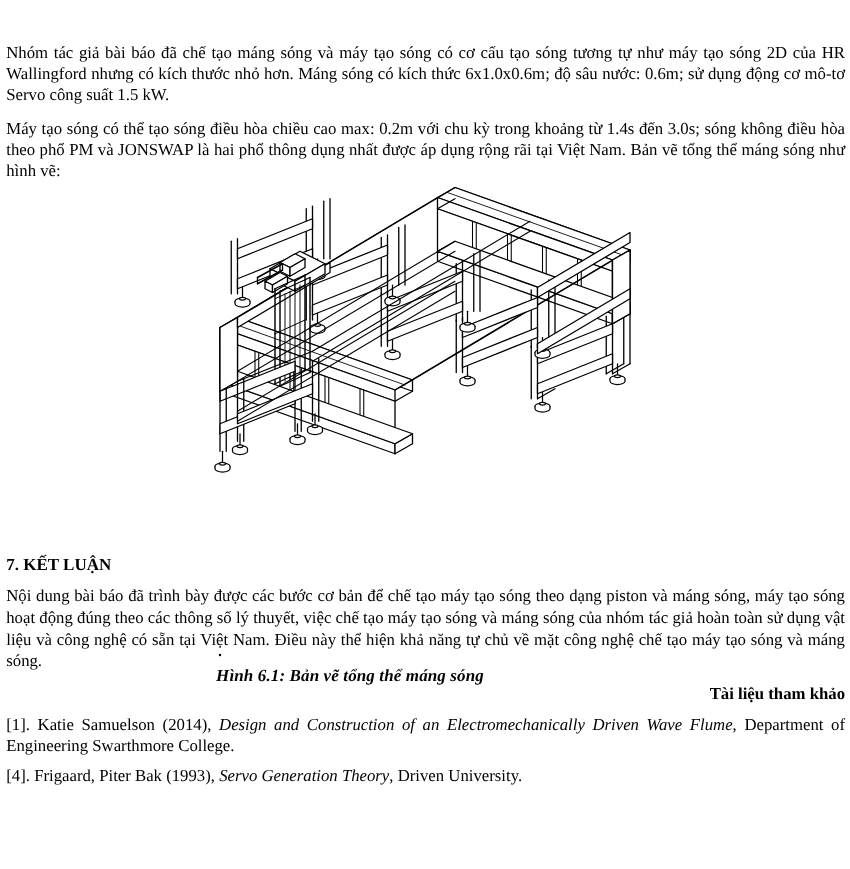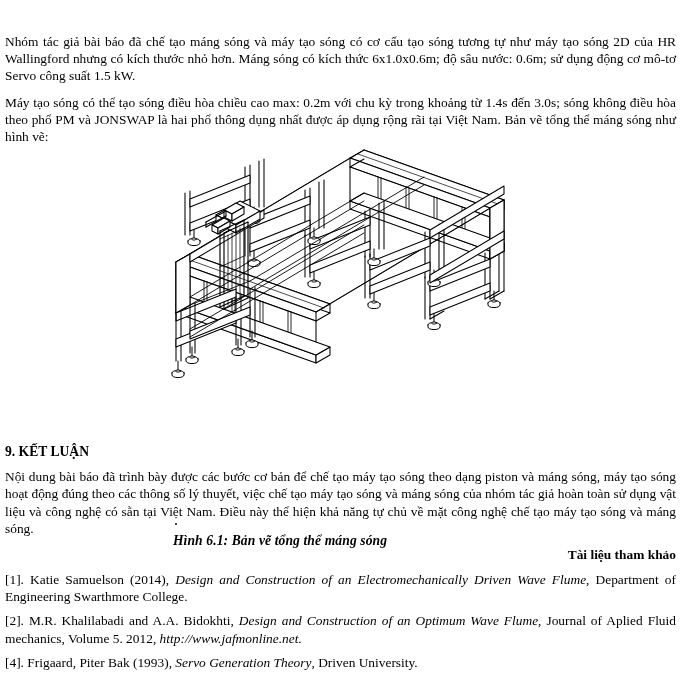--- a/index.html
+++ b/index.html
@@ -310,26 +310,25 @@
 
         </g>
       </svg>
     </div>
 
     <div class="stray-dot"></div>
 
     <div class="fig-caption">Hình 6.1: Bản vẽ tổng thể máng sóng</div>
   </div>
 
-  <div class="section-head sec-gap-top">9. KẾT LUẬN</div>
+  <div class="section-head sec-gap-top">7. KẾT LUẬN</div>
 
   <p class="body-text sec-gap-bottom">Nội dung bài báo đã trình bày được các bước cơ bản để chế tạo máy tạo sóng theo dạng piston và máng sóng, máy tạo sóng hoạt động đúng theo các thông số lý thuyết, việc chế tạo máy tạo sóng và máng sóng của nhóm tác giả hoàn toàn sử dụng vật liệu và công nghệ có sẵn tại Việt Nam. Điều này thể hiện khả năng tự chủ về mặt công nghệ chế tạo máy tạo sóng và máng sóng.</p>
 
   <div class="ref-head refhead-gap">Tài liệu tham khảo</div>
 
   <p class="ref-item ref-gap"><span>[1].</span><span> Katie Samuelson (2014), </span><i>Design and Construction of an Electromechanically Driven Wave Flume</i><span>, Department of Engineering Swarthmore College.</span></p>
 
-  <p class="ref-item ref-gap"><span>[2].</span><span> M.R. Khalilabadi and A.A. Bidokhti, </span><i>Design and Construction of an Optimum Wave Flume</i><span>, Journal of  Aplied Fluid mechanics, Volume 5. 2012, </span><i>http://www.jafmonline.net.</i></p>
 
 
   <p class="ref-item ref-gap"><span>[4].</span><span> Frigaard, Piter Bak (1993), </span><i>Servo Generation Theory</i><span>, Driven University.</span></p>
 
 </div>
 
 </body></html>

